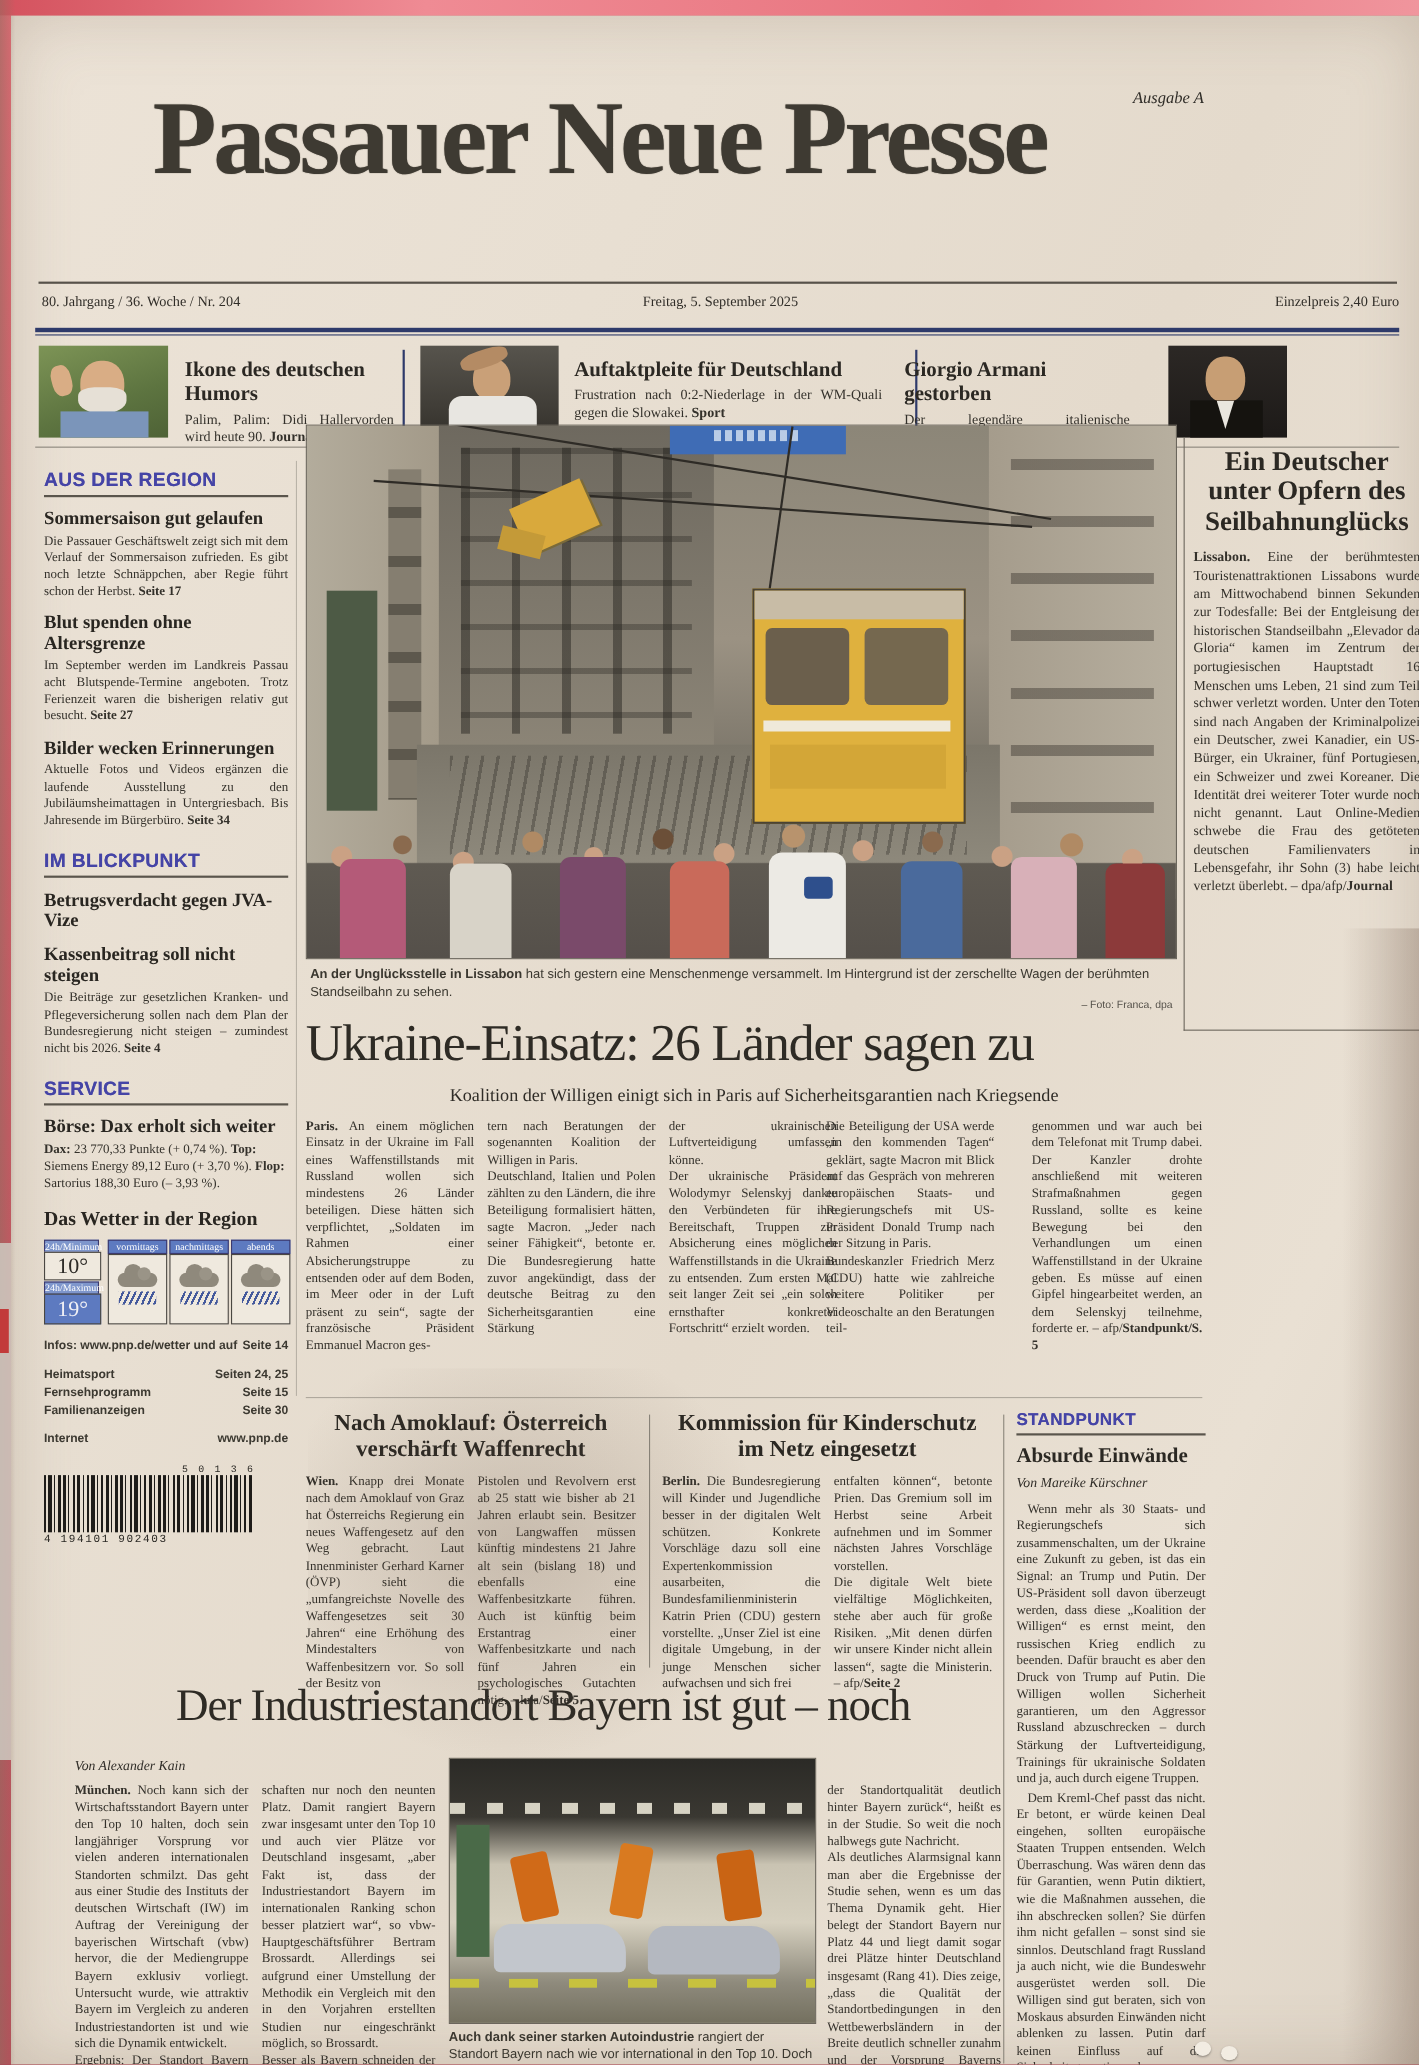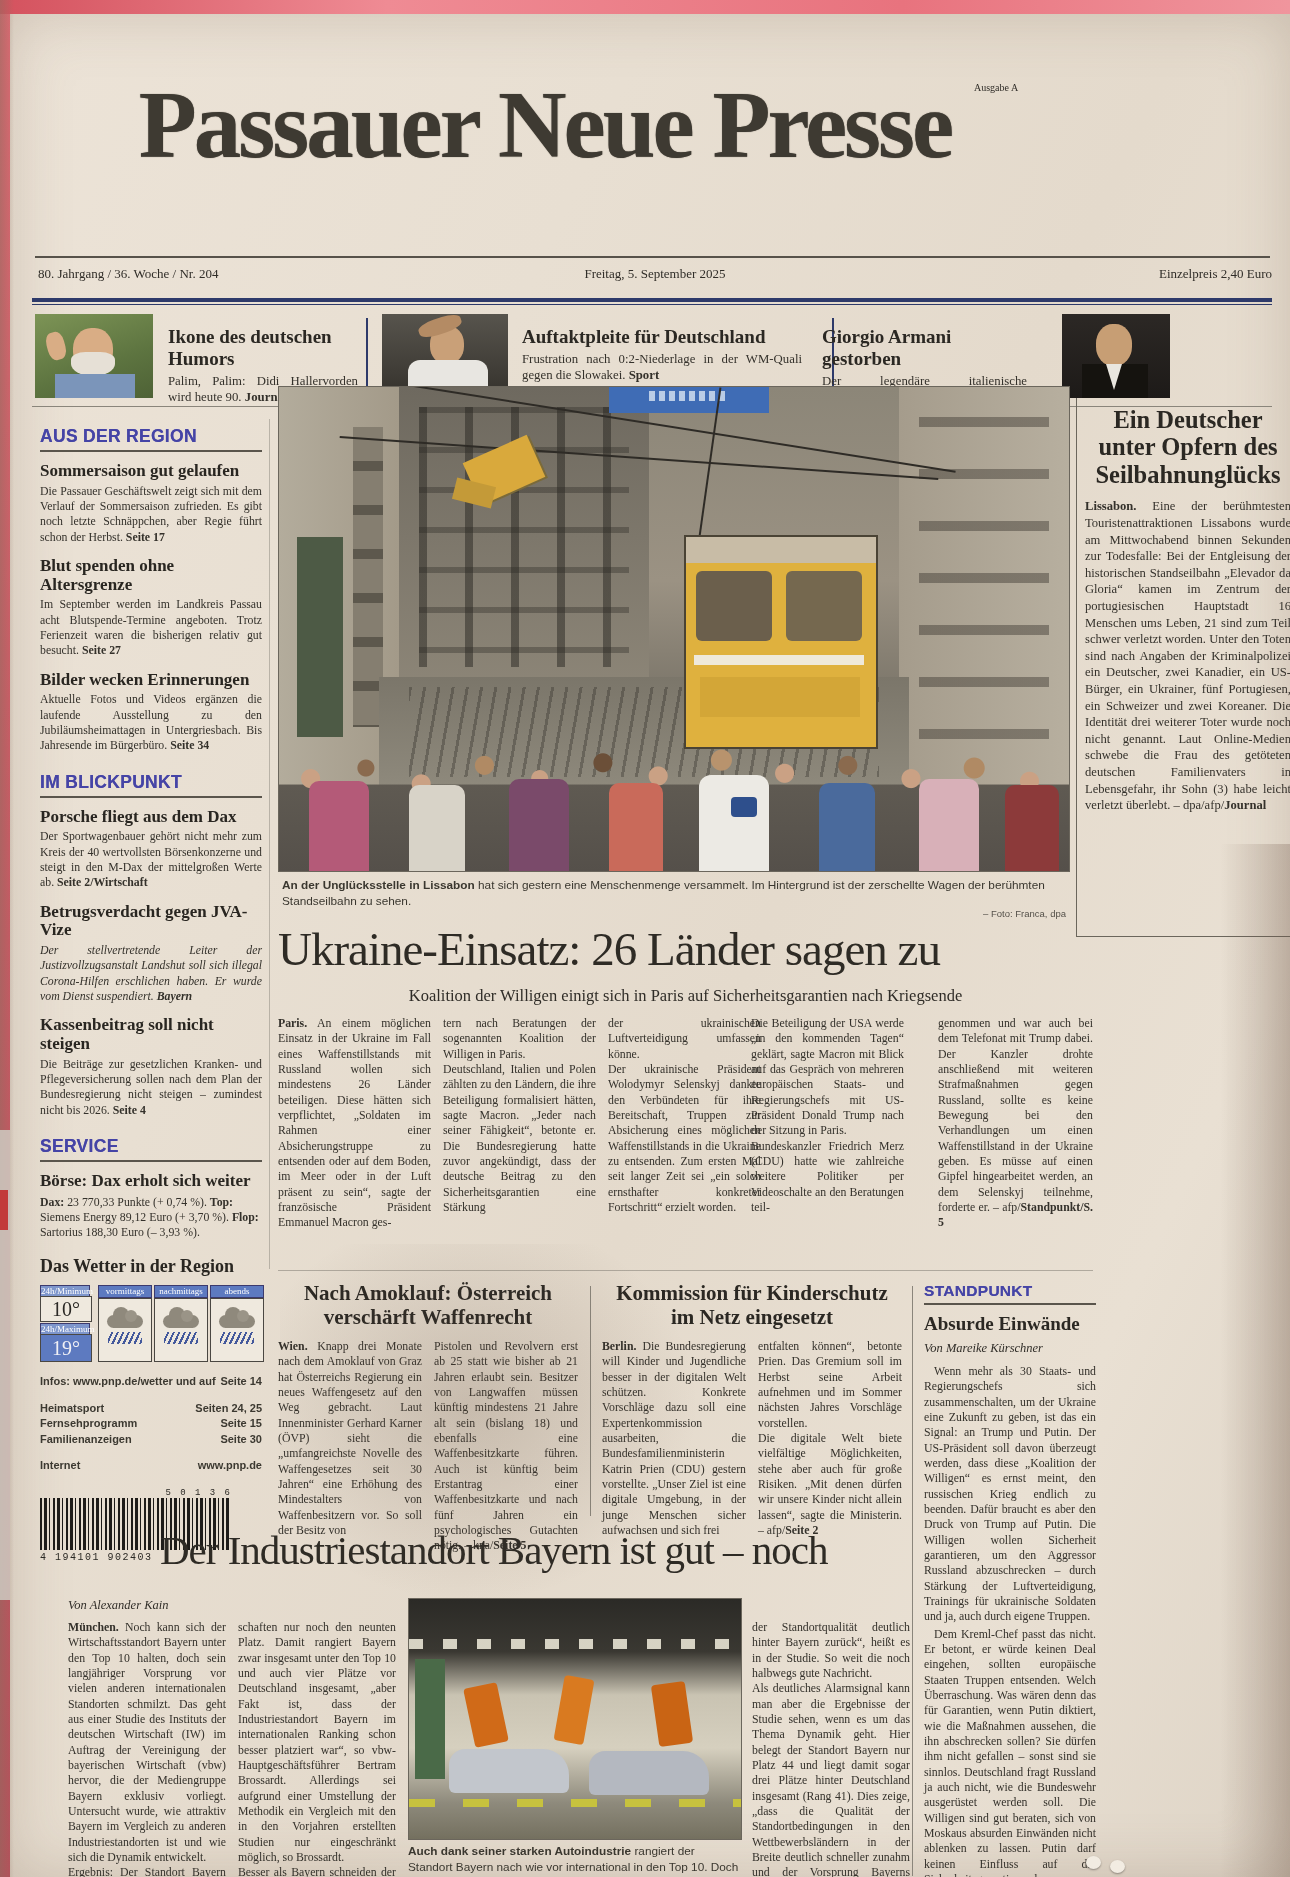--- a/index.html
+++ b/index.html
@@ -43,21 +43,21 @@
 
   .barcode{background:repeating-linear-gradient(90deg,#1e1c19 0 2px,rgba(0,0,0,0) 2px 4px,#1e1c19 4px 7px,rgba(0,0,0,0) 7px 9px,#1e1c19 9px 10px,rgba(0,0,0,0) 10px 13px);}
   .mono{font-family:Liberation Mono, monospace;}
 </style>
 </head>
 <body>
 
 <div class="stage">
   <div class="paper">
 
-    <div class="abs" style="left:964px;top:68px;font-size:10px;">Ausgabe A</div>
+    <div class="abs" style="left:1020px;top:68px;font-size:15px;font-style:italic;">Ausgabe A</div>
     <div class="abs masthead" style="left:60px;top:56px;width:950px;text-align:center;">Passauer Neue Presse</div>
     <div class="abs rule" style="left:25px;top:242px;width:1235px;height:1.5px;"></div>
     <div class="abs" style="left:28px;top:252px;font-size:13px;">80. Jahrgang / 36. Woche / Nr. 204</div>
     <div class="abs" style="left:420px;top:252px;width:450px;text-align:center;font-size:13px;">Freitag, 5. September 2025</div>
     <div class="abs" style="left:1040px;top:252px;width:222px;text-align:right;font-size:13px;">Einzelpreis 2,40 Euro</div>
 
     <div class="abs navy" style="left:22px;top:284px;width:1240px;height:4px;"></div>
     <div class="abs navy" style="left:22px;top:290px;width:1240px;height:1px;"></div>
 
     <div class="abs" style="left:25px;top:300px;width:118px;height:84px;overflow:hidden;">
@@ -111,27 +111,22 @@
         <div class="story-b just" style="margin-top:3px;"><span>Im September werden im Landkreis Passau acht Blutspende-Termine angeboten. Trotz Ferienzeit waren die bisherigen relativ gut besucht.</span> <span class="pref">Seite 27</span></div>
       </div>
       <div style="margin-top:12px;">
         <div class="story-t">Bilder wecken Erinnerungen</div>
         <div class="story-b just" style="margin-top:3px;"><span>Aktuelle Fotos und Videos ergänzen die laufende Ausstellung zu den Jubiläumsheimattagen in Untergriesbach. Bis Jahresende im Bürgerbüro.</span> <span class="pref">Seite 34</span></div>
       </div>
 
       <div class="bluehead" style="margin-top:18px;">IM BLICKPUNKT</div>
       <div class="headrule"></div>
 
-      <div style="margin-top:10px;">
-        <div class="story-t">Porsche fliegt aus dem Dax</div>
-        <div class="story-b just" style="margin-top:3px;"><span>Der Sportwagenbauer gehört nicht mehr zum Kreis der 40 wertvollsten Börsenkonzerne und steigt in den M-Dax der mittelgroßen Werte ab.</span> <span class="pref">Seite 2/Wirtschaft</span></div>
-      </div>
       <div style="margin-top:12px;">
         <div class="story-t">Betrugsverdacht gegen JVA-Vize</div>
-        <div class="story-b just" style="margin-top:3px;font-style:italic;"><span>Der stellvertretende Leiter der Justizvollzugsanstalt Landshut soll sich illegal Corona-Hilfen erschlichen haben. Er wurde vom Dienst suspendiert.</span> <span class="pref">Bayern</span></div>
       </div>
       <div style="margin-top:12px;">
         <div class="story-t">Kassenbeitrag soll nicht steigen</div>
         <div class="story-b just" style="margin-top:3px;"><span>Die Beiträge zur gesetzlichen Kranken- und Pflegeversicherung sollen nach dem Plan der Bundesregierung nicht steigen – zumindest nicht bis 2026.</span> <span class="pref">Seite 4</span></div>
       </div>
 
       <div class="bluehead" style="margin-top:18px;">SERVICE</div>
       <div class="headrule"></div>
 
       <div style="margin-top:10px;">

